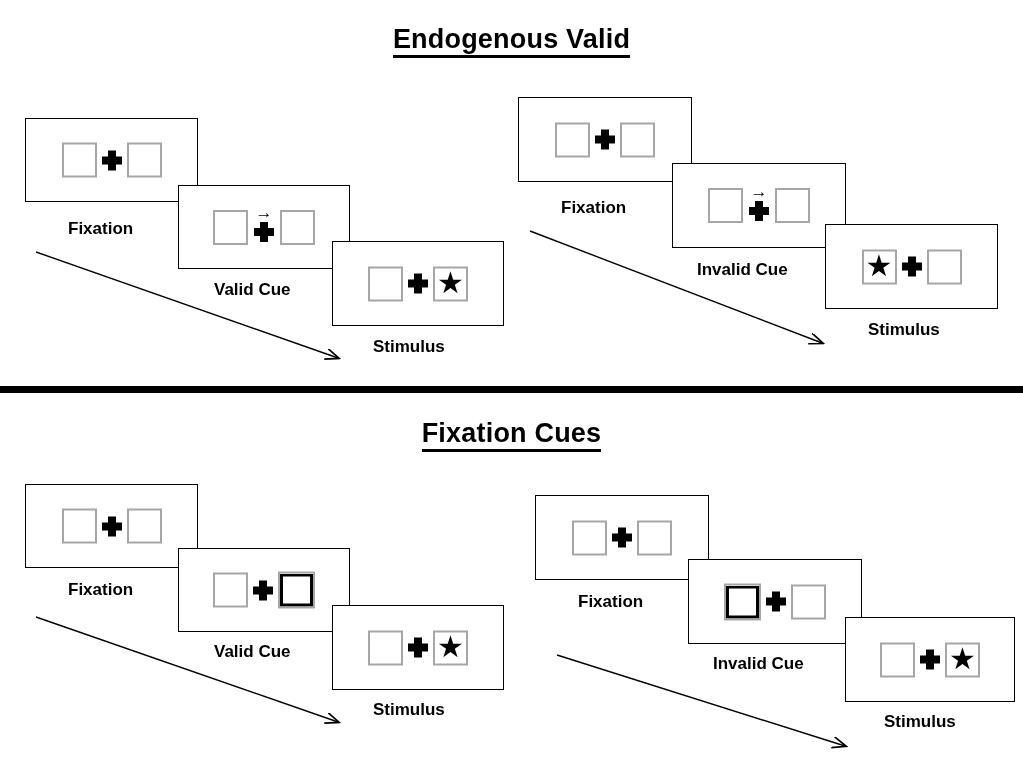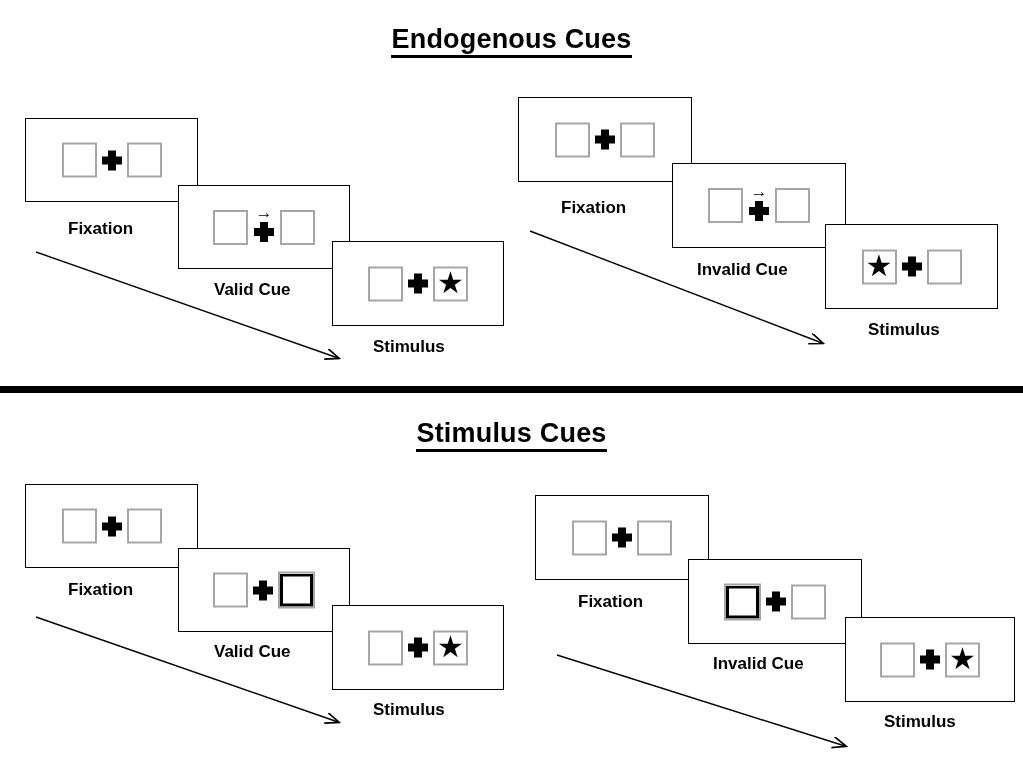--- a/index.html
+++ b/index.html
@@ -115,21 +115,21 @@
     width: 1023px;
     height: 767px;
     pointer-events: none;
     overflow: visible;
   }
 </style>
 </head>
 <body>
 
 <div class="section-title" style="top:24px;">
-  <span>Endogenous Cues</span>
+  <span>Endogenous Valid</span>
 </div>
 
 <div class="frame" style="left:25px; top:118px; width:173px; height:84px; z-index:3;">
   <div class="frame-inner">
     <div class="sq" style="width:35px;height:35px;"></div>
     <div class="plus" style="width:30px;height:30px;">
       <div class="bar-h" style="left:5px; top:11px; width:20px; height:8px;"></div>
       <div class="bar-v" style="left:11px; top:5px; width:8px; height:20px;"></div>
     </div>
     <div class="sq" style="width:35px;height:35px;"></div>
@@ -221,21 +221,21 @@
     <marker id="ah2" markerWidth="11" markerHeight="11" refX="9" refY="4" orient="auto">
       <path d="M0,0 L10,4 L0,8" fill="none" stroke="#000" stroke-width="1.2"></path>
     </marker>
   </defs>
   <line x1="530" y1="231" x2="822" y2="343" stroke="#000" stroke-width="1.4" marker-end="url(#ah2)"></line>
 </svg>
 
 <div class="divider" style="top:386px;"></div>
 
 <div class="section-title" style="top:418px;">
-  <span>Stimulus Cues</span>
+  <span>Fixation Cues</span>
 </div>
 
 <div class="frame" style="left:25px; top:484px; width:173px; height:84px; z-index:3;">
   <div class="frame-inner">
     <div class="sq" style="width:35px;height:35px;"></div>
     <div class="plus" style="width:30px;height:30px;">
       <div class="bar-h" style="left:5px; top:11px; width:20px; height:8px;"></div>
       <div class="bar-v" style="left:11px; top:5px; width:8px; height:20px;"></div>
     </div>
     <div class="sq" style="width:35px;height:35px;"></div>

